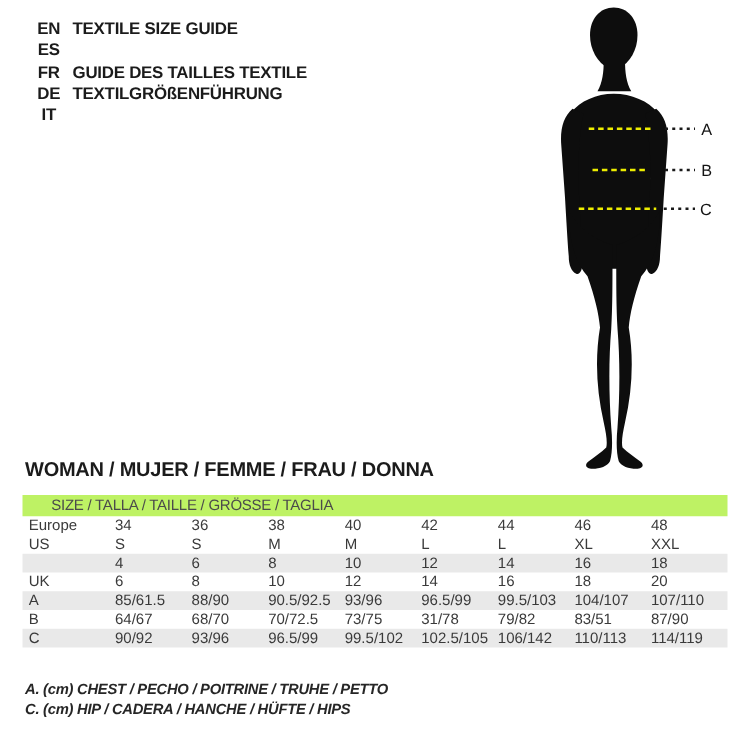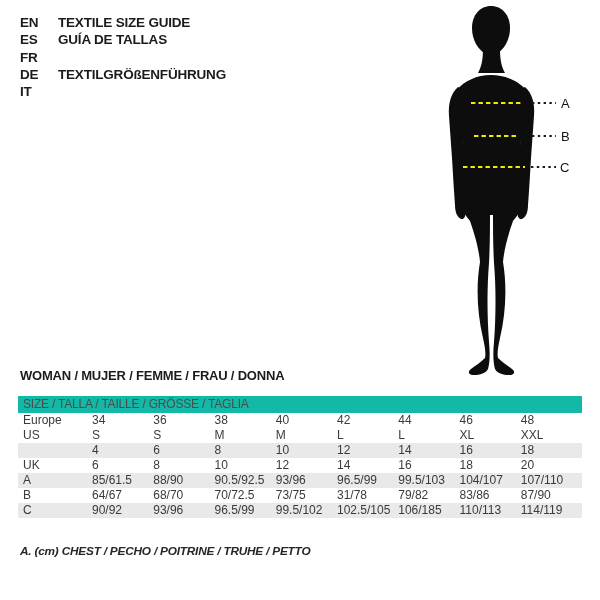--- a/index.html
+++ b/index.html
@@ -4,61 +4,61 @@
 <style>
   html,body{margin:0;padding:0;}
   body{
     width:600px;height:600px;position:relative;background:#ffffff;
     font-family:"Liberation Sans","DejaVu Sans",sans-serif;
     -webkit-font-smoothing:antialiased;overflow:hidden;
   }
   
   .lang-block{position:absolute;left:20px;top:14px;}
   .lang-row{display:flex;line-height:17.3px;font-size:13.5px;font-weight:700;
-            color:#1b1b1b;letter-spacing:-0.2px;}
+            color:#1b1b1b;letter-spacing:-0.2px;text-align:center;}
   .lang-code{width:38px;flex:0 0 38px;}
   .lang-label{white-space:nowrap;}
   
   .figure-svg{position:absolute;left:440px;top:0;width:160px;height:600px;}
   .marker{position:absolute;font-size:13px;font-weight:400;color:#141414;
           line-height:15px;}
   .marker-a{left:561px;top:96px;}
   .marker-b{left:561px;top:129px;}
   .marker-c{left:560px;top:160px;}
   
-  .section-title{position:absolute;left:20px;top:368px;font-size:13px;
+  .section-title{position:absolute;left:20px;top:368px;font-size:16px;
                  font-weight:700;color:#1b1b1b;letter-spacing:-0.2px;white-space:nowrap;}
   
   .size-table{position:absolute;left:18px;top:396px;width:564px;color:#3a3a3a;}
-  .table-header{height:17px;line-height:17px;background:#14b8a6;color:#4b4b4b;
-                font-size:12px;padding-left:5px;letter-spacing:-0.2px;box-sizing:border-box;}
+  .table-header{height:17px;line-height:17px;background:#bef264;color:#4b4b4b;
+                font-size:12px;padding-left:23px;letter-spacing:-0.2px;box-sizing:border-box;}
   .trow{display:grid;grid-template-columns:74px repeat(8,1fr);height:15px;
         line-height:15.2px;font-size:12px;}
   .trow.shaded{background:#e9e9e9;}
   .tcell-label{padding-left:5px;text-align:left;}
   .tcell{text-align:left;white-space:nowrap;}
   
   .legend{position:absolute;left:20px;top:543px;}
   .legend-line{font-size:11.8px;font-weight:700;color:#262626;line-height:16.4px;
                letter-spacing:-0.2px;white-space:nowrap;font-style:italic;}
 </style>
 </head>
 <body>
 
 <div class="lang-block" id="lang-block">
     <div class="lang-row">
       <span class="lang-code">EN</span>
       <span class="lang-label">TEXTILE SIZE GUIDE</span>
     </div>
     <div class="lang-row">
       <span class="lang-code">ES</span>
-      <span class="lang-label">GUÍA DE TALLAS</span>
     </div>
     <div class="lang-row">
       <span class="lang-code">FR</span>
+      <span class="lang-label">GUIDE DES TAILLES TEXTILE</span>
     </div>
     <div class="lang-row">
       <span class="lang-code">DE</span>
       <span class="lang-label">TEXTILGRÖßENFÜHRUNG</span>
     </div>
     <div class="lang-row">
       <span class="lang-code">IT</span>
     </div>
   </div>
 
@@ -154,32 +154,33 @@
         <div class="tcell">107/110</div>
       </div>
       <div class="trow">
         <div class="tcell-label">B</div>
         <div class="tcell">64/67</div>
         <div class="tcell">68/70</div>
         <div class="tcell">70/72.5</div>
         <div class="tcell">73/75</div>
         <div class="tcell">31/78</div>
         <div class="tcell">79/82</div>
-        <div class="tcell">83/86</div>
+        <div class="tcell">83/51</div>
         <div class="tcell">87/90</div>
       </div>
       <div class="trow shaded">
         <div class="tcell-label">C</div>
         <div class="tcell">90/92</div>
         <div class="tcell">93/96</div>
         <div class="tcell">96.5/99</div>
         <div class="tcell">99.5/102</div>
         <div class="tcell">102.5/105</div>
-        <div class="tcell">106/185</div>
+        <div class="tcell">106/142</div>
         <div class="tcell">110/113</div>
         <div class="tcell">114/119</div>
       </div>
     </div>
 </div>
 
 <div class="legend" id="legend">
     <div class="legend-line">A. (cm) CHEST / PECHO / POITRINE / TRUHE / PETTO</div>
+    <div class="legend-line">C. (cm) HIP / CADERA / HANCHE / HÜFTE / HIPS</div>
   </div>
 
 </body></html>

